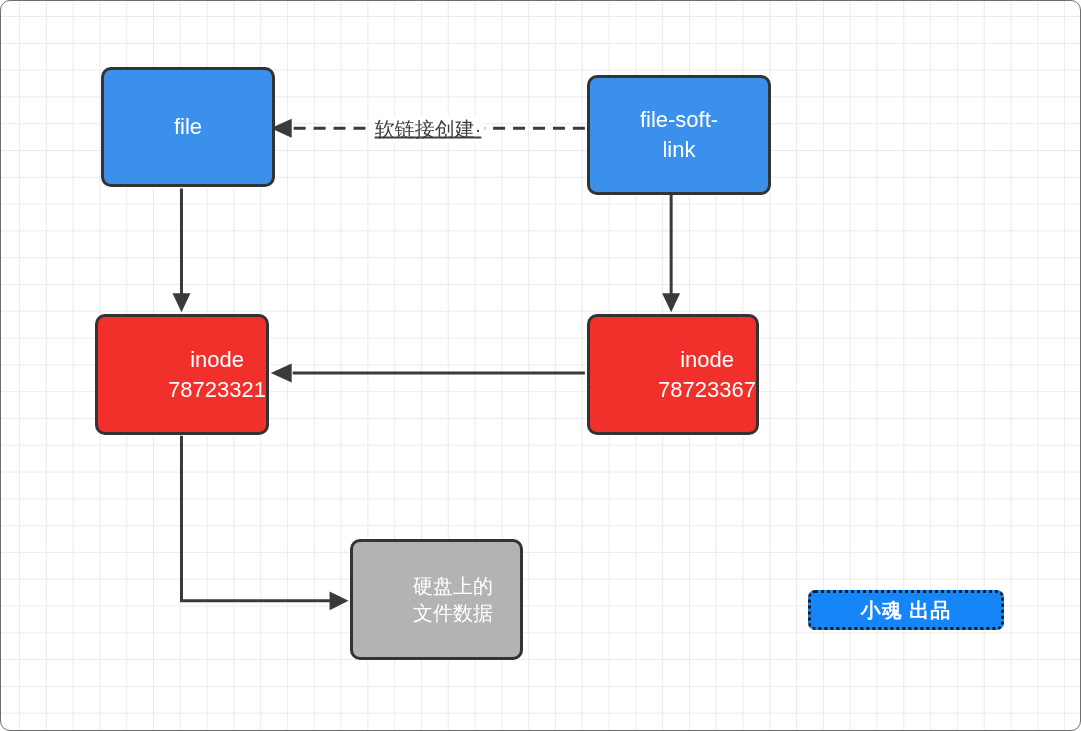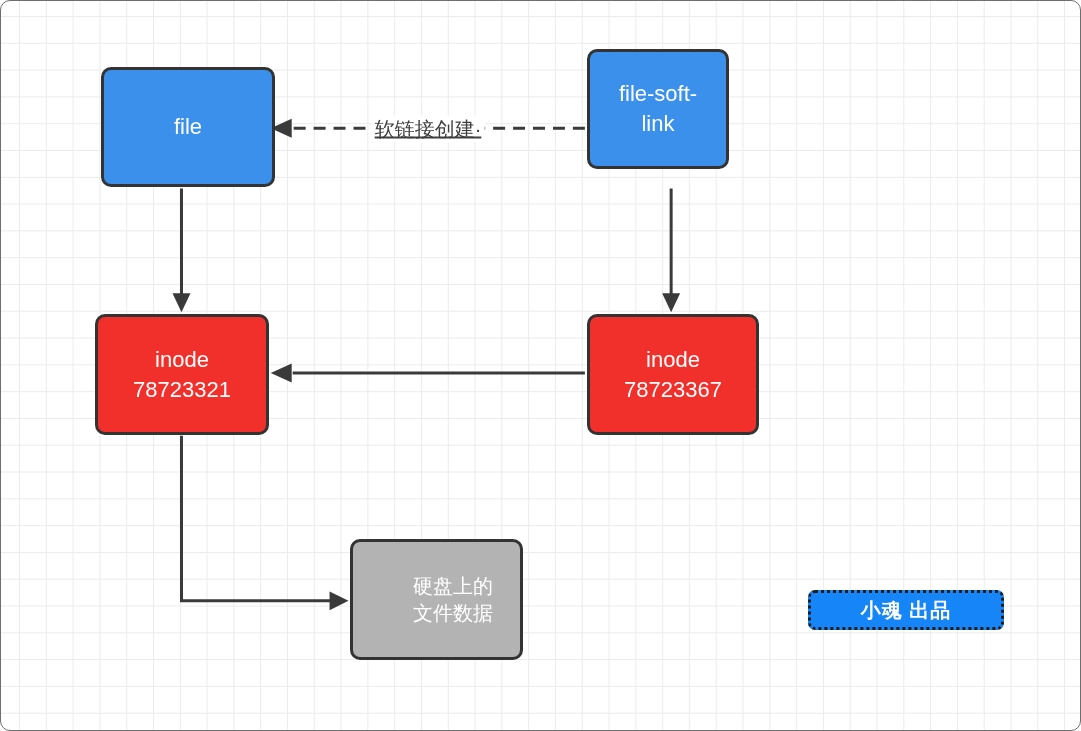--- a/index.html
+++ b/index.html
@@ -27,21 +27,21 @@
   .edge-line.dashed{stroke-dasharray:12 8;}
   .arrowhead{fill:var(--arrow);stroke:none;}
   .node{
     position:absolute; box-sizing:border-box;
     border:3px solid var(--node-border); border-radius:10px;
     display:flex; align-items:center; justify-content:center;
     color:var(--node-text); text-align:center;
   }
   .node-label{white-space:pre-line; font-size:22px; line-height:1.35;}
   .node.blue{background:var(--node-blue);}
-  .node.red{background:var(--node-red);}
+  .node.red{background:var(--node-red);justify-content:flex-end;}
   .node.gray{background:var(--node-gray);padding-left:33px;}
   .node.gray .node-label{font-size:20px;}
   .edge-label{
     position:absolute; left:427px; top:128px; transform:translate(-50%,-50%);
     background:var(--canvas-bg); color:var(--edge-label-text);
     font-size:20px; padding:0 3px; white-space:nowrap;text-decoration:underline;
   }
   .badge{
     position:absolute; left:807px; top:589px; width:196px; height:40px;
     box-sizing:border-box; background:var(--badge-blue);
@@ -70,21 +70,21 @@
     <polygon class="arrowhead" points="270,373 291,363.5 291,382.5"></polygon>
 
     <path class="edge-line" d="M 180.5 436 L 180.5 601.5 L 330 601.5"></path>
     <polygon class="arrowhead" points="348,601.5 329,592 329,611"></polygon>
   </svg>
 
   <div class="node blue" style="left:100px;top:66px;width:174px;height:120px;">
     <span class="node-label">file</span>
   </div>
 
-  <div class="node blue" style="left:586px;top:48px;width:142px;height:120px;">
+  <div class="node blue" style="left:586px;top:74px;width:184px;height:120px;">
     <span class="node-label">file-soft-
 link</span>
   </div>
 
   <div class="node red" style="left:94px;top:313px;width:174px;height:121px;">
     <span class="node-label">inode
 78723321</span>
   </div>
 
   <div class="node red" style="left:586px;top:313px;width:172px;height:121px;">

